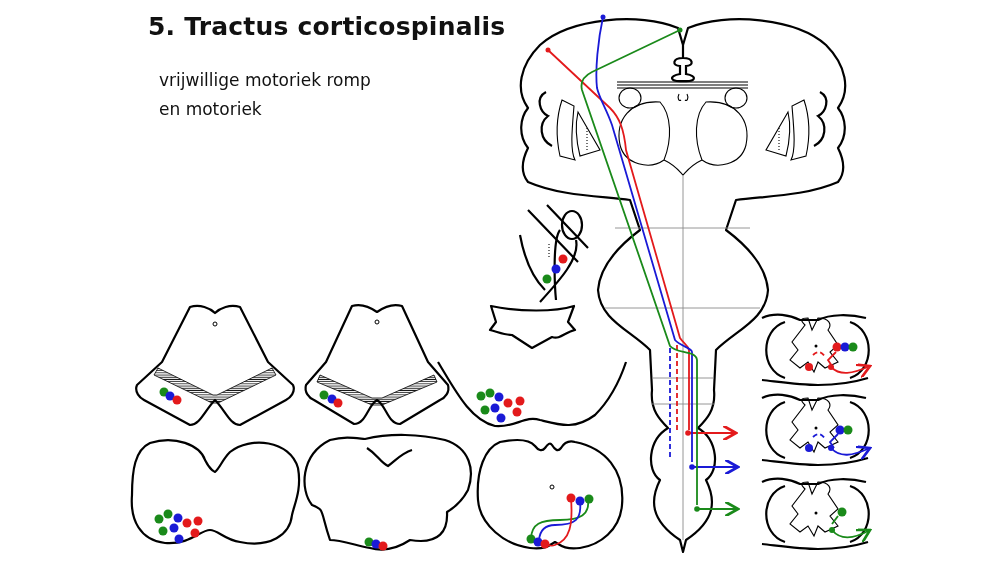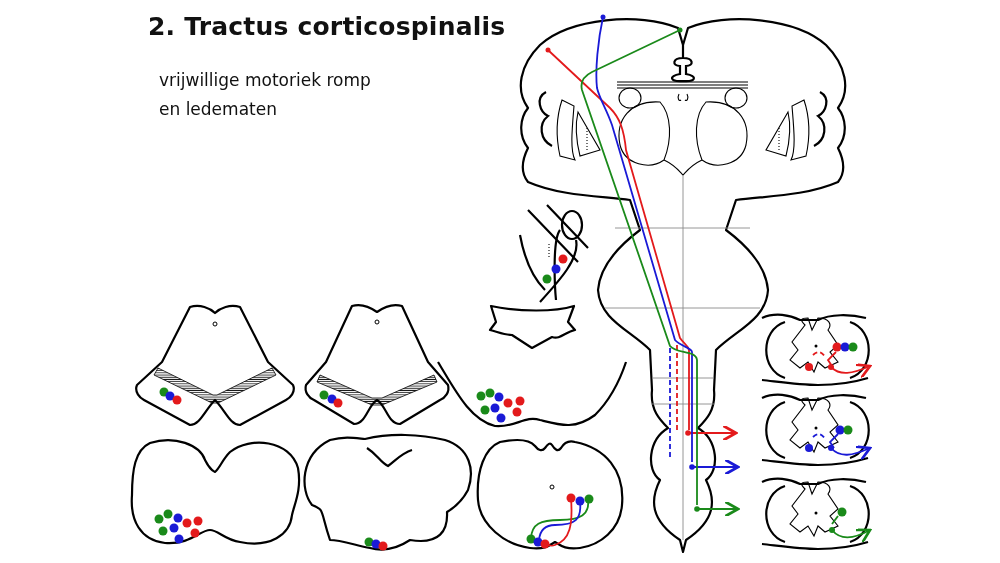--- a/index.html
+++ b/index.html
@@ -10,24 +10,24 @@
   .outline { fill:#fff; stroke:#000; stroke-width:2.2; stroke-linejoin:round; }
   .thin { fill:none; stroke:#000; stroke-width:1.1; }
   .thick { fill:none; stroke:#000; stroke-width:2.2; }
   .guide { fill:none; stroke:#8a8a8a; stroke-width:0.9; }
   .tract { fill:none; stroke-width:1.8; }
   .dash { stroke-dasharray:5 3; }
 </style>
 </head>
 <body>
 
-<div class="title">2. Tractus corticospinalis</div>
+<div class="title">5. Tractus corticospinalis</div>
 <div class="subtitle">
   <div>vrijwillige motoriek romp</div>
-  <div>en ledematen</div>
+  <div>en motoriek</div>
 </div>
 
 <svg class="diagram" width="1000" height="563" viewBox="0 0 1000 563">
   <defs>
     <marker id="arrR" markerWidth="8" markerHeight="8" refX="7" refY="4" orient="auto">
         <path d="M0,0 L7,4 L0,8" fill="none" stroke="#e31a1c" stroke-width="1.5"></path>
       </marker>
     <marker id="arrB" markerWidth="8" markerHeight="8" refX="7" refY="4" orient="auto">
         <path d="M0,0 L7,4 L0,8" fill="none" stroke="#1a1ad6" stroke-width="1.5"></path>
       </marker>

